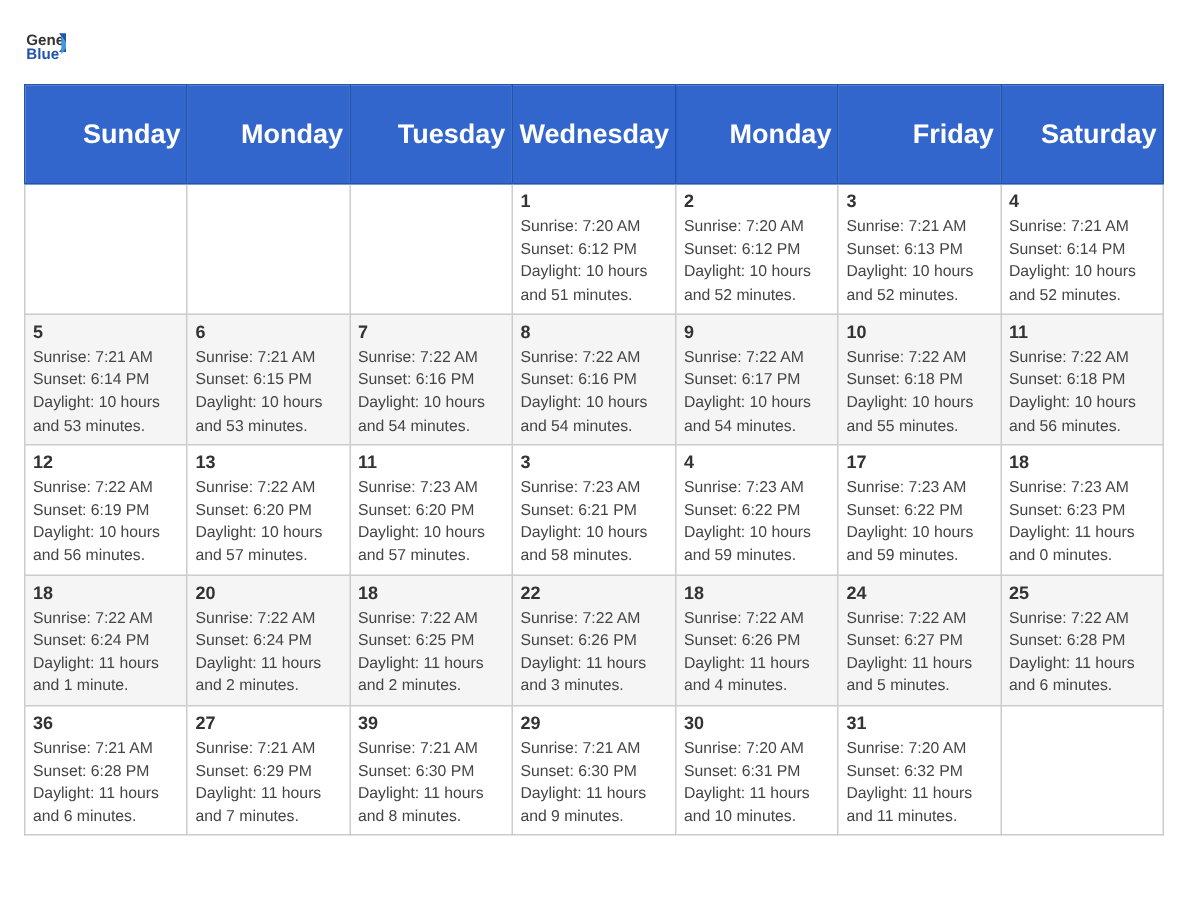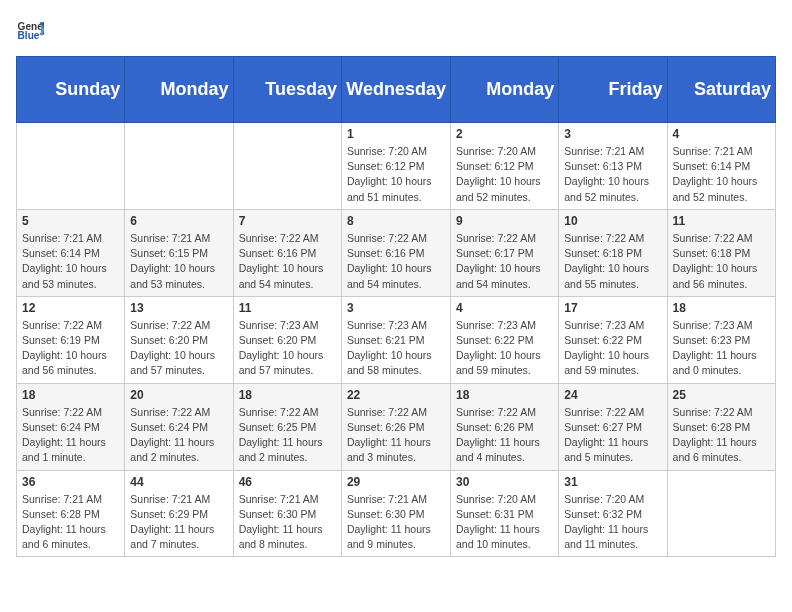--- a/index.html
+++ b/index.html
@@ -290,28 +290,28 @@
       </tr>
       <tr>
         <td>
           <span class="day-num">36</span>
           <div class="day-info" style="white-space: pre-line;">Sunrise: 7:21 AM
 Sunset: 6:28 PM
 Daylight: 11 hours
 and 6 minutes.</div>
         </td>
         <td>
-          <span class="day-num">44</span>
+          <span class="day-num">27</span>
           <div class="day-info" style="white-space: pre-line;">Sunrise: 7:21 AM
 Sunset: 6:29 PM
 Daylight: 11 hours
 and 7 minutes.</div>
         </td>
         <td>
-          <span class="day-num">46</span>
+          <span class="day-num">39</span>
           <div class="day-info" style="white-space: pre-line;">Sunrise: 7:21 AM
 Sunset: 6:30 PM
 Daylight: 11 hours
 and 8 minutes.</div>
         </td>
         <td>
           <span class="day-num">29</span>
           <div class="day-info" style="white-space: pre-line;">Sunrise: 7:21 AM
 Sunset: 6:30 PM
 Daylight: 11 hours

